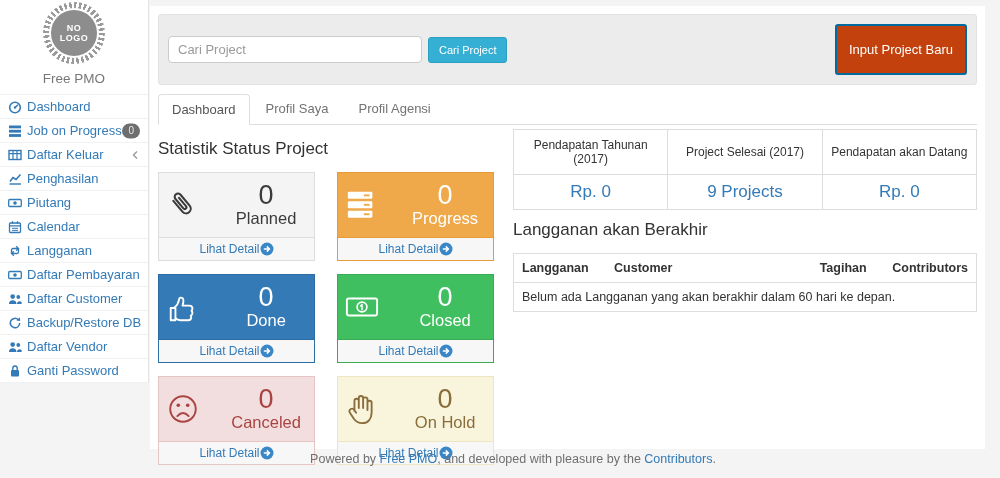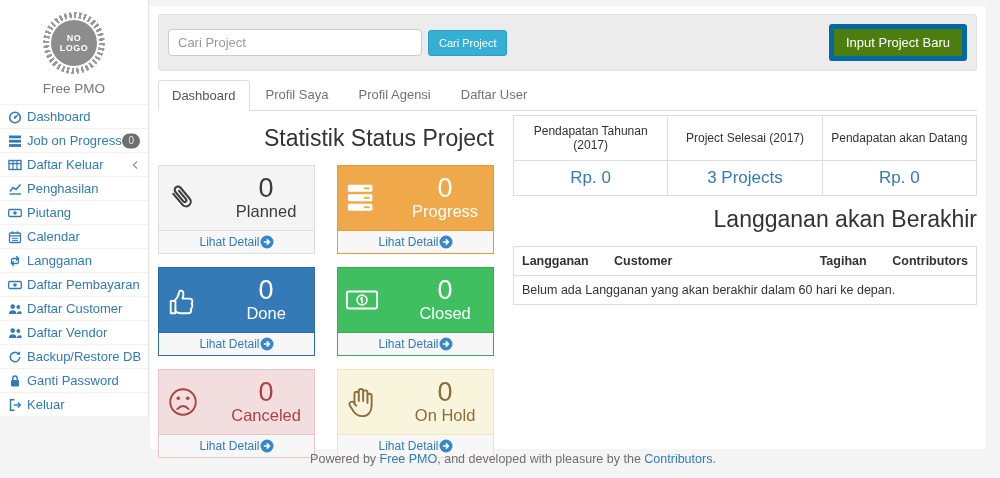--- a/index.html
+++ b/index.html
@@ -3,21 +3,21 @@
 <meta charset="utf-8">
 <style>
   * { box-sizing: border-box; margin: 0; padding: 0; }
   html,body { width:1000px; height:478px; }
   body { font-family:"Liberation Sans", sans-serif; background:#f4f4f4; overflow:hidden; }
   .page { position:relative; width:1000px; height:478px; background:#f4f4f4; }
 
   
   .sidebar { position:absolute; left:0; top:0; width:149px; background:#fff;
              border-right:1px solid #e5e5e5; }
-  .logo-wrap { text-align:center; padding:12px 0 8px; }
+  .logo-wrap { text-align:center; padding:2px 0 8px; }
   .seal { width:62px; height:62px; margin:0 auto; border-radius:50%;
           background:repeating-conic-gradient(#9a9a9a 0deg 5deg, #ffffff 5deg 10deg);
           display:flex; align-items:center; justify-content:center; }
   .seal-inner { width:50px; height:50px; border-radius:50%; background:#8d8d8d;
                 border:2px solid #fdfdfd; color:#fff; display:flex; flex-direction:column;
                 align-items:center; justify-content:center; font-size:9px; font-weight:bold;
                 letter-spacing:.5px; line-height:1.15; }
   .brand { margin-top:7px; font-size:13.5px; color:#777; }
   .menu { list-style:none; border-top:1px solid #f1f1f1; }
   .menu-item { position:relative; display:flex; align-items:center; height:24px;
@@ -34,34 +34,34 @@
   .well { margin:8px; background:#ececec; border:1px solid #e2e2e2; border-radius:3px;
           padding:9px; display:flex; align-items:center; }
   .search-input { width:254px; height:27px; border:1px solid #ccc; border-radius:4px;
                   padding:4px 9px; font-size:13px; color:#555; background:#fff;
                   font-family:"Liberation Sans",sans-serif; }
   .search-input::placeholder { color:#9a9a9a; }
   .btn { border-radius:3px; cursor:pointer; font-family:"Liberation Sans",sans-serif; }
   .btn-info { margin-left:6px; background:#35b0d4; border:1px solid #2a9fc1; color:#fff;
               font-size:11px; padding:6px 10px; }
   .spacer { flex:1; }
-  .btn-success { background:#4d7c0f; border:5px solid #0369a1; color:#fff;
-                 font-size:13px; padding:6px 12px; }
+  .btn-success { background:#c2410c; border:2px solid #0369a1; color:#fff;
+                 font-size:13px; padding:16px 12px; }
 
   .tabs { display:flex; align-items:flex-end; margin:6px 8px 0; border-bottom:1px solid #ddd; }
   .tab { font-size:13px; color:#737373; padding:7px 13px; margin-right:2px;
          border:1px solid transparent; border-radius:4px 4px 0 0; cursor:pointer;
          text-decoration:none; }
   .tab.active { background:#fff; color:#555; border-color:#ddd; border-bottom-color:#fff;
                 margin-bottom:-1px; cursor:default; }
 
   .content { display:flex; padding:4px 8px 0; }
   .left-col { width:336px; flex:0 0 336px; }
   .right-col { flex:1; margin-left:19px; }
-  .section-title { text-align:right; font-size:23px; font-weight:500; color:#333;
+  .section-title { text-align:left; font-size:17px; font-weight:500; color:#333;
                    margin:10px 0 13px; }
 
   
   .cards { display:flex; flex-wrap:wrap; justify-content:space-between; }
   .card { width:157px; margin-bottom:13px; border:1px solid; }
   .card-body { height:64px; display:flex; align-items:center; padding:5px 7px; }
   .card-icon { width:42%; display:flex; align-items:center; justify-content:flex-start; }
   .card-main { width:58%; text-align:center; }
   .card-count { font-size:27px; line-height:1.05; }
   .card-label { font-size:16.5px; line-height:1.2; }
@@ -184,66 +184,57 @@
         <svg class="mi-icon" viewBox="0 0 14 14">
             <circle cx="4.7" cy="4.6" r="2.3" fill="#337ab7"></circle>
             <path d="M1 12 a3.7 3.7 0 0 1 7.4 0 z" fill="#337ab7"></path>
             <circle cx="10.3" cy="5" r="1.9" fill="#337ab7"></circle>
             <path d="M8.8 12 a2.9 2.9 0 0 1 4.8 -2.1 l0 2.1 z" fill="#337ab7"></path>
           </svg>
         <span class="mi-label">Daftar Customer</span>
       </li>
       <li class="menu-item">
         <svg class="mi-icon" viewBox="0 0 14 14">
+            <path d="M11.7 7 a4.7 4.7 0 1 1 -1.4 -3.3" stroke="#337ab7" stroke-width="1.5" fill="none"></path>
+            <polygon points="11.9,1.2 12.2,5.1 8.4,4.4" fill="#337ab7"></polygon>
+          </svg>
+        <span class="mi-label">Backup/Restore DB</span>
+      </li>
+      <li class="menu-item">
+        <svg class="mi-icon" viewBox="0 0 14 14">
             <circle cx="4.7" cy="4.6" r="2.3" fill="#337ab7"></circle>
             <path d="M1 12 a3.7 3.7 0 0 1 7.4 0 z" fill="#337ab7"></path>
             <circle cx="10.3" cy="5" r="1.9" fill="#337ab7"></circle>
             <path d="M8.8 12 a2.9 2.9 0 0 1 4.8 -2.1 l0 2.1 z" fill="#337ab7"></path>
           </svg>
         <span class="mi-label">Daftar Vendor</span>
       </li>
       <li class="menu-item">
         <svg class="mi-icon" viewBox="0 0 14 14">
-            <path d="M11.7 7 a4.7 4.7 0 1 1 -1.4 -3.3" stroke="#337ab7" stroke-width="1.5" fill="none"></path>
-            <polygon points="11.9,1.2 12.2,5.1 8.4,4.4" fill="#337ab7"></polygon>
-          </svg>
-        <span class="mi-label">Backup/Restore DB</span>
-      </li>
-      <li class="menu-item">
-        <svg class="mi-icon" viewBox="0 0 14 14">
             <rect x="3" y="6" width="8" height="6.6" rx="1" fill="#337ab7"></rect>
             <path d="M4.8 6 V4.2 a2.2 2.2 0 0 1 4.4 0 V6" stroke="#337ab7" stroke-width="1.4" fill="none"></path>
           </svg>
         <span class="mi-label">Ganti Password</span>
-      </li>
-      <li class="menu-item">
-        <svg class="mi-icon" viewBox="0 0 14 14">
-            <path d="M6.5 1.8 H2.5 V12.2 H6.5" stroke="#337ab7" stroke-width="1.4" fill="none"></path>
-            <path d="M5.8 7 h6.4" stroke="#337ab7" stroke-width="1.4" fill="none"></path>
-            <path d="M9.8 4.5 L12.3 7 9.8 9.5" stroke="#337ab7" stroke-width="1.4" fill="none"></path>
-          </svg>
-        <span class="mi-label">Keluar</span>
       </li>
     </ul>
   </aside>
 
   <main class="main">
 
     <div class="well">
       <input class="search-input" type="text" placeholder="Cari Project" style="">
       <button class="btn btn-info">Cari Project</button>
       <div class="spacer"></div>
       <button class="btn btn-success">Input Project Baru</button>
     </div>
 
     <nav class="tabs">
       <a class="tab active">Dashboard</a>
       <a class="tab">Profil Saya</a>
       <a class="tab">Profil Agensi</a>
-      <a class="tab">Daftar User</a>
     </nav>
 
     <div class="content">
 
       <section class="left-col">
         <h2 class="section-title">Statistik Status Project</h2>
         <div class="cards">
 
           <div class="card planned">
             <div class="card-body">
@@ -390,21 +381,21 @@
       <section class="right-col">
         <table class="income-table">
           <tbody>
               <tr>
             <th>Pendapatan Tahunan (2017)</th>
             <th>Project Selesai (2017)</th>
             <th>Pendapatan akan Datang</th>
           </tr>
           <tr>
             <td>Rp. 0</td>
-            <td>3 Projects</td>
+            <td>9 Projects</td>
             <td>Rp. 0</td>
           </tr>
         </tbody>
           </table>
 
         <div class="subs-wrap">
           <h2 class="section-title">Langganan akan Berakhir</h2>
           <table class="subs-table">
             <tbody>
                 <tr>

